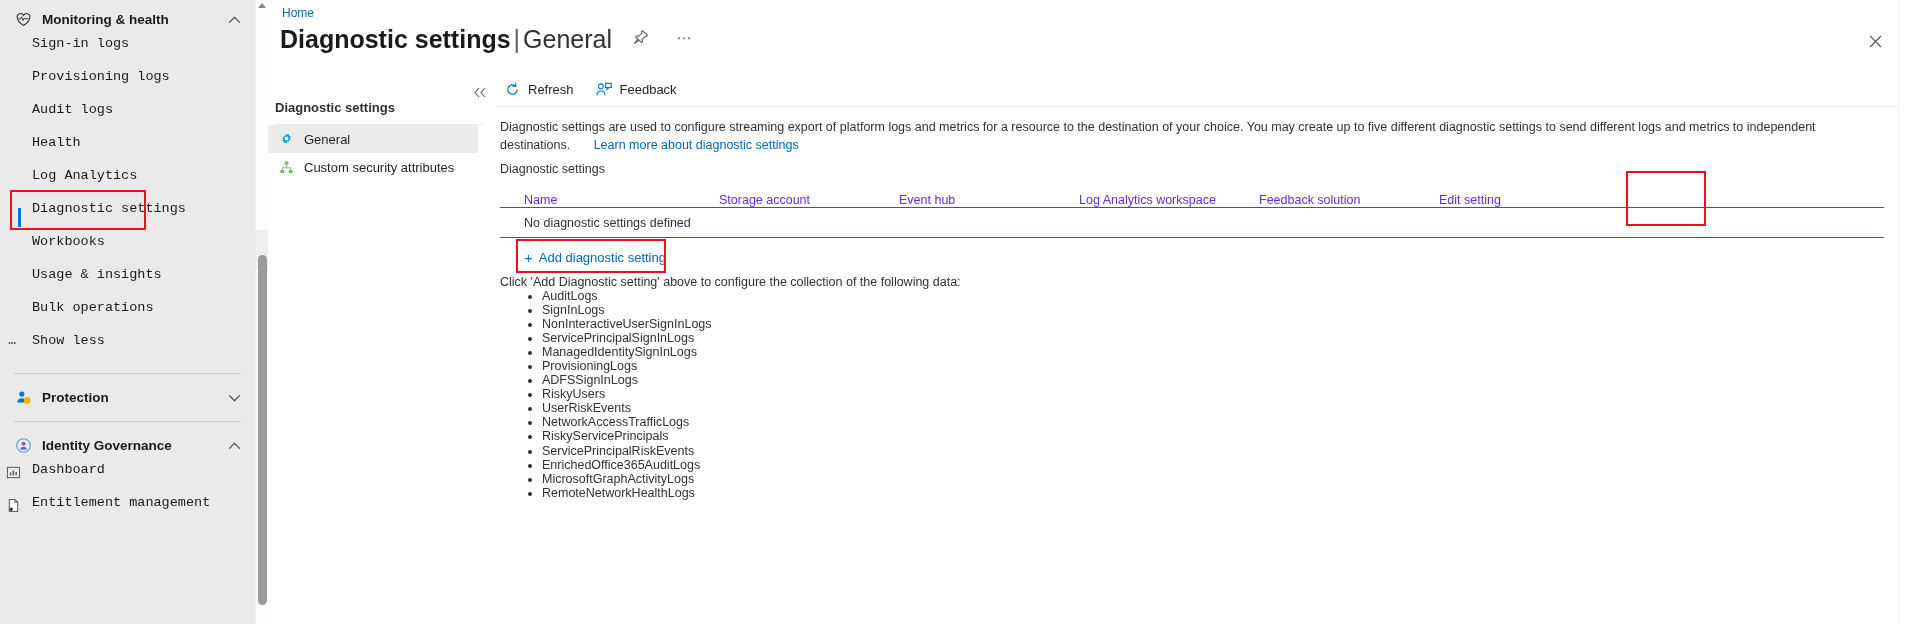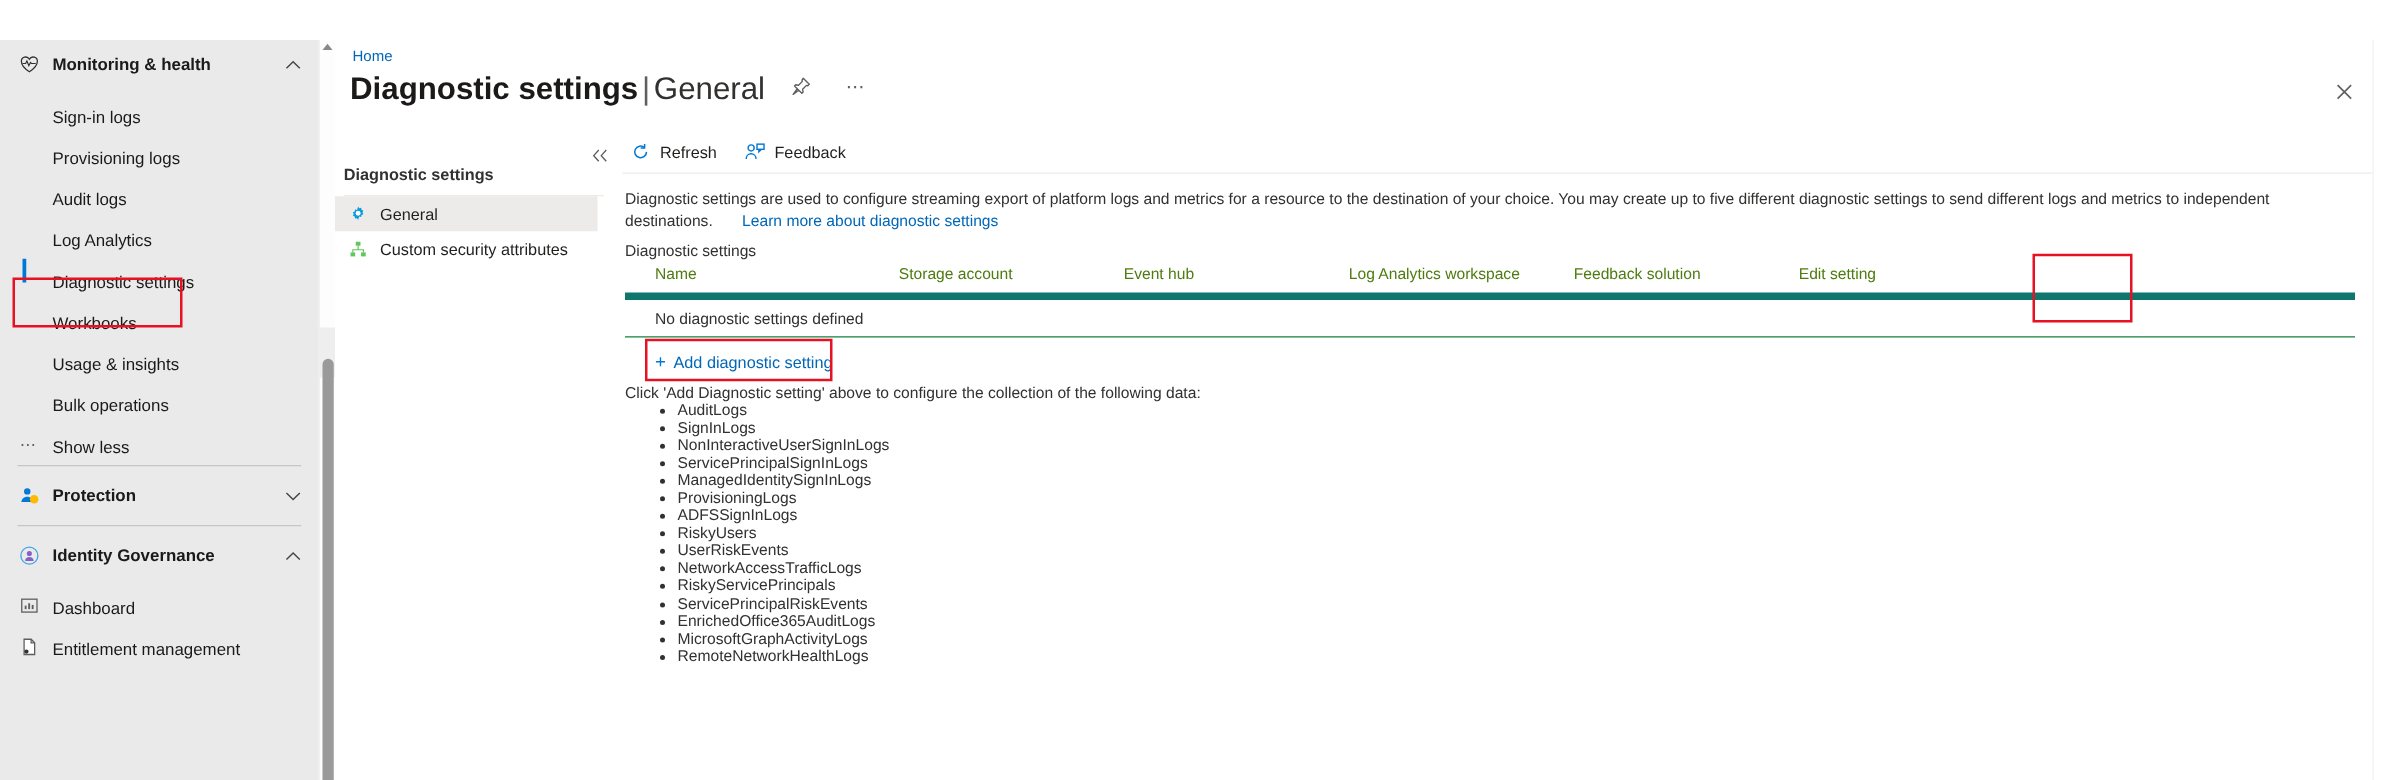--- a/index.html
+++ b/index.html
@@ -8,21 +8,20 @@
     width: 1912px; height: 624px;
     overflow: hidden;
     background: #ffffff;
     font-family: "Liberation Sans", sans-serif;
     color: #201f1e;
   }
   .app {
     position: relative;
     width: 1912px; height: 467px;
     display: flex;
-    margin-top: 32px;
   }
 
   
   .portal-nav {
     position: relative;
     width: 268px;
     height: 624px;
     background: #eaeaea;
     flex: 0 0 268px;
     overflow: hidden;
@@ -51,27 +50,27 @@
   }
   .nav-group-header .glabel { flex: 1 1 auto; }
   .nav-group-header .chev {
     width: 26px;
     display: inline-flex; align-items: center; justify-content: center;
     margin-right: 8px;
     color: #484644;
   }
   .nav-item {
     display: flex;
-    align-items: flex-end;
+    align-items: flex-start;
     height: 33px;
-    padding-left: 10px;
     font-size: 13.5px;
     color: #1b1a19;
     cursor: pointer;
     position: relative;
+    font-family: Liberation Mono, monospace;
   }
   .nav-item .ni {
     width: 26px; height: 20px;
     display: inline-flex; align-items: center; justify-content: center;
     margin-right: 6px;
     flex: 0 0 26px;
   }
   .nav-item .nlabel { flex: 1 1 auto; }
   .nav-item.indent .nlabel { padding-left: 0px; }
   .nav-sep {
@@ -285,24 +284,24 @@
 
   
   .tbl {
     position: absolute;
     left: 2px; top: 108px;
     right: 14px;
   }
   .tbl-head {
     display: flex;
     height: 28px;
-    align-items: flex-start;
-    border-bottom: 6px solid #0f766e;
+    align-items: flex-end;
+    border-bottom: 1px solid #0f766e;
     font-size: 12.5px;
-    color: #4d7c0f;
+    color: #6d28d9;
   }
   .tbl-head .th {
     padding-left: 24px;
   }
   .tbl-row {
     display: flex;
     height: 30px;
     align-items: center;
     font-size: 12.5px;
     color: #323130;
@@ -395,20 +394,24 @@
         <span class="ni"></span>
         <span class="nlabel">Sign-in logs</span>
       </div>
       <div class="nav-item indent">
         <span class="ni"></span>
         <span class="nlabel">Provisioning logs</span>
       </div>
       <div class="nav-item indent">
         <span class="ni"></span>
         <span class="nlabel">Audit logs</span>
+      </div>
+      <div class="nav-item indent">
+        <span class="ni"></span>
+        <span class="nlabel">Health</span>
       </div>
       <div class="nav-item indent">
         <span class="ni"></span>
         <span class="nlabel">Log Analytics</span>
       </div>
       <div class="nav-item indent">
         <span class="sel-bar"></span>
         <span class="ni"></span>
         <span class="nlabel">Diagnostic settings</span>
       </div>

